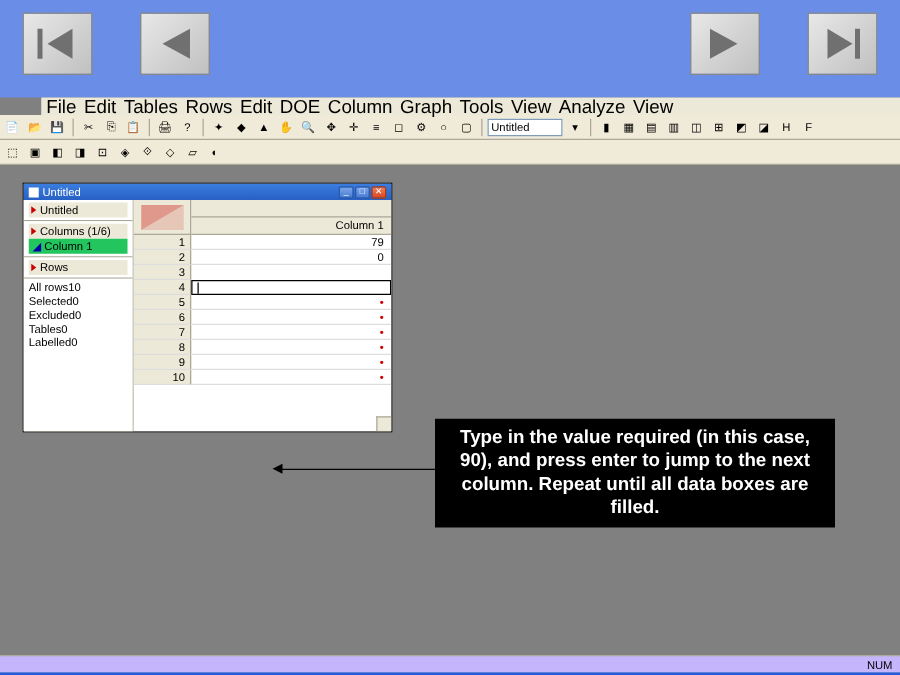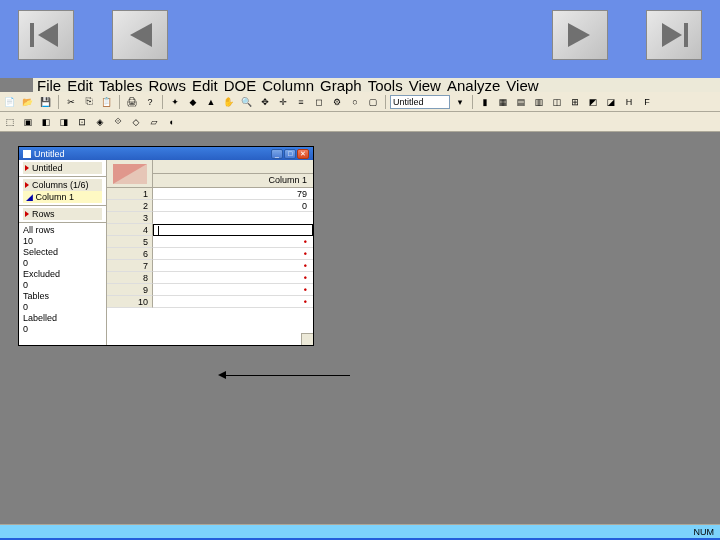--- a/index.html
+++ b/index.html
@@ -38,23 +38,23 @@
 .dw-title .icon { width: 8px; height: 8px; background: #fff; margin-right: 3px; }
 .dw-controls { margin-left: auto; display: flex; gap: 1px; }
 .dw-btn { width: 12px; height: 10px; background: linear-gradient(to bottom, #7ba7e8, #4a7bd4); border: 1px solid #2a5aa8; border-radius: 2px; color:#fff; font-size:7px; display:flex; align-items:center; justify-content:center; line-height:1; }
 .dw-close { background: linear-gradient(to bottom, #f08060, #d84820); border-color:#b03810; }
 
 .dw-body { display: flex; height: calc(100% - 13px); }
 .dw-left { width: 88px; background: #ece9d8; border-right: 1px solid #aca899; display:flex; flex-direction:column; font-size:9px; }
 .dw-panel { border-bottom: 1px solid #aca899; padding: 2px 4px; background:#fff; }
 .dw-panel-head { display:flex; align-items:center; gap:3px; font-size:9px; background:#ece9d8; padding:1px 2px; }
 .tri { display:inline-block; width:0; height:0; border-left:4px solid #c00; border-top:3px solid transparent; border-bottom:3px solid transparent; }
-.dw-panel-body { background:#fef9c3; padding:1px 3px; font-size:9px; }
+.dw-panel-body { background:#22c55e; padding:1px 3px; font-size:9px; }
 .dw-stats { padding:2px 4px; background:#fff; flex:1; }
-.dw-stats .row { display:flex; justify-content:flex-start; font-size:9px; line-height:11px;flex-direction:column; }
+.dw-stats .row { display:flex; justify-content:flex-start; font-size:9px; line-height:11px; }
 
 .dw-grid { flex: 1; background: #fff; position: relative; overflow:hidden; }
 .grid-top { height: 28px; display:flex; }
 .grid-corner { width: 46px; border-right:1px solid #aca899; border-bottom:1px solid #aca899; background:#ece9d8; position:relative; }
 .grid-corner svg { position:absolute; top:2px; left:4px; }
 .grid-colhead { flex:1; border-bottom:1px solid #aca899; background:#ece9d8; display:flex; flex-direction:column; }
 .grid-colhead .ch-top { height:14px; border-bottom:1px solid #aca899; }
 .grid-colhead .ch-bot { height:14px; display:flex; align-items:center; justify-content:flex-end; padding-right:6px; font-size:9px; }
 .grid-rows { }
 .grid-row { display:flex; height:12px; }
@@ -64,21 +64,21 @@
 .cell.editing .caret { width:1px; height:9px; background:#000; position:absolute; left:4px; top:1px; }
 .cell .dot { color:#c00; font-weight:bold; }
 
 .dw-scrollcorner { position:absolute; bottom:0; right:0; width:12px; height:12px; background:#ece9d8; border-top:1px solid #aca899; border-left:1px solid #aca899; }
 
 
 .callout { position:absolute; top:195px; left:348px; width:320px; background:#000; color:#fff; font-size:15px; font-weight:bold; text-align:center; padding:6px 10px; line-height:1.25; }
 .arrow-line { position:absolute; top:235px; left:225px; width:125px; height:1px; background:#000; }
 .arrow-head { position:absolute; top:231px; left:218px; width:0; height:0; border-right:8px solid #000; border-top:4px solid transparent; border-bottom:4px solid transparent; }
 
-.statusbar { position:absolute; left:0; right:0; bottom:0; height:14px; background:#7dd3fc; border-top:1px solid #aca899; display:flex; align-items:center; justify-content:flex-end; padding:0 6px; font-size:9px; }
+.statusbar { position:absolute; left:0; right:0; bottom:0; height:14px; background:#c4b5fd; border-top:1px solid #aca899; display:flex; align-items:center; justify-content:flex-end; padding:0 6px; font-size:9px; }
 
 .footer-bar { position:absolute; left:0; right:0; bottom:0; height:2px; background:#245edb; }
 </style>
 </head>
 <body>
 
 <div class="nav-top">
   <div class="nav-btn nav-first">
     <svg viewBox="0 0 36 36">
         <rect x="2" y="6" width="4" height="24" fill="#707070"></rect>
@@ -297,20 +297,21 @@
                 </div>
               </div>
             </div>
           <div class="dw-scrollcorner"></div>
         </div>
       </div>
     </div>
 
     <div class="arrow-line"></div>
     <div class="arrow-head"></div>
+    <div class="callout">Type in the value required (in this case, 90), and press enter to jump to the next column. Repeat until all data boxes are filled.</div>
 
   </div>
 
   <div class="statusbar">
     <span>NUM</span>
   </div>
 </div>
 
 <div class="footer-bar"></div>
 

